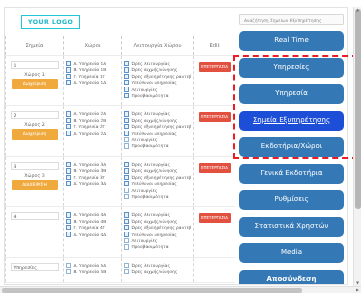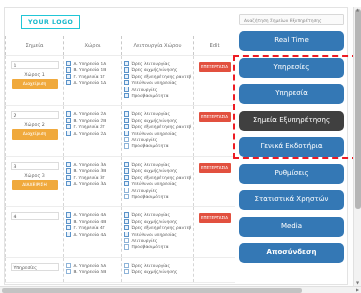--- a/index.html
+++ b/index.html
@@ -117,21 +117,21 @@
   .menu-btn{
     display:block;width:100%;box-sizing:border-box;
     background:#3478b5;color:#ffffff;
     border:none;border-radius:5px;
     font-size:7px;line-height:1;
     padding:6px 0 7px 0;
     text-align:center;
     margin-bottom:6.5px;
     font-family:"DejaVu Sans","Liberation Sans",sans-serif;
   }
-  .menu-btn.active{background:#404040;}
+  .menu-btn.active{background:#1d4ed8;text-decoration:underline;}
   .menu-btn:last-child{margin-bottom:0;font-weight:bold;}
 
   
   .highlight{
     position:absolute;
     left:233px;top:55px;
     width:125px;height:104px;
     border:2.2px dashed #ed1c24;
     box-sizing:border-box;
     pointer-events:none;
@@ -321,20 +321,21 @@
       </table>
     </div>
 
     <div class="sidebar">
       <div class="search">Αναζήτηση Σημείων Εξυπηρέτησης</div>
       <div id="menu">
           <button class="menu-btn">Real Time</button>
           <button class="menu-btn">Υπηρεσίες</button>
           <button class="menu-btn">Υπηρεσία</button>
           <button class="menu-btn active">Σημεία Εξυπηρέτησης</button>
+          <button class="menu-btn">Εκδοτήρια/Χώροι</button>
           <button class="menu-btn">Γενικά Εκδοτήρια</button>
           <button class="menu-btn">Ρυθμίσεις</button>
           <button class="menu-btn">Στατιστικά Χρηστών</button>
           <button class="menu-btn">Media</button>
           <button class="menu-btn">Αποσύνδεση</button>
         </div>
     </div>
 
   </div>
 

